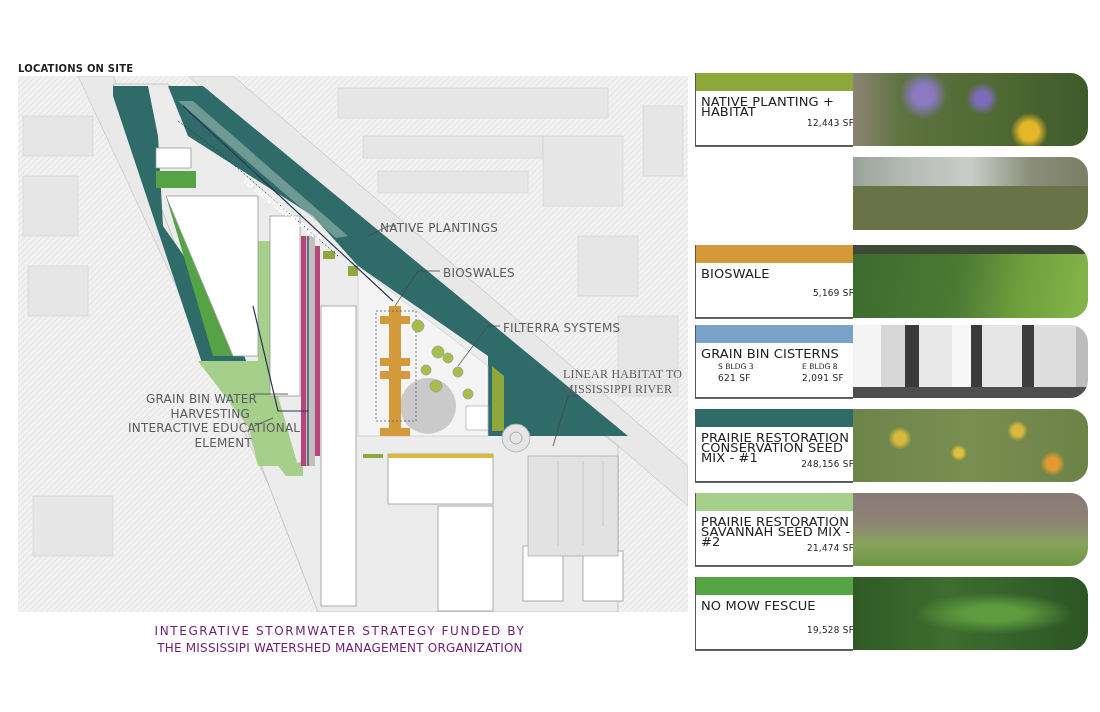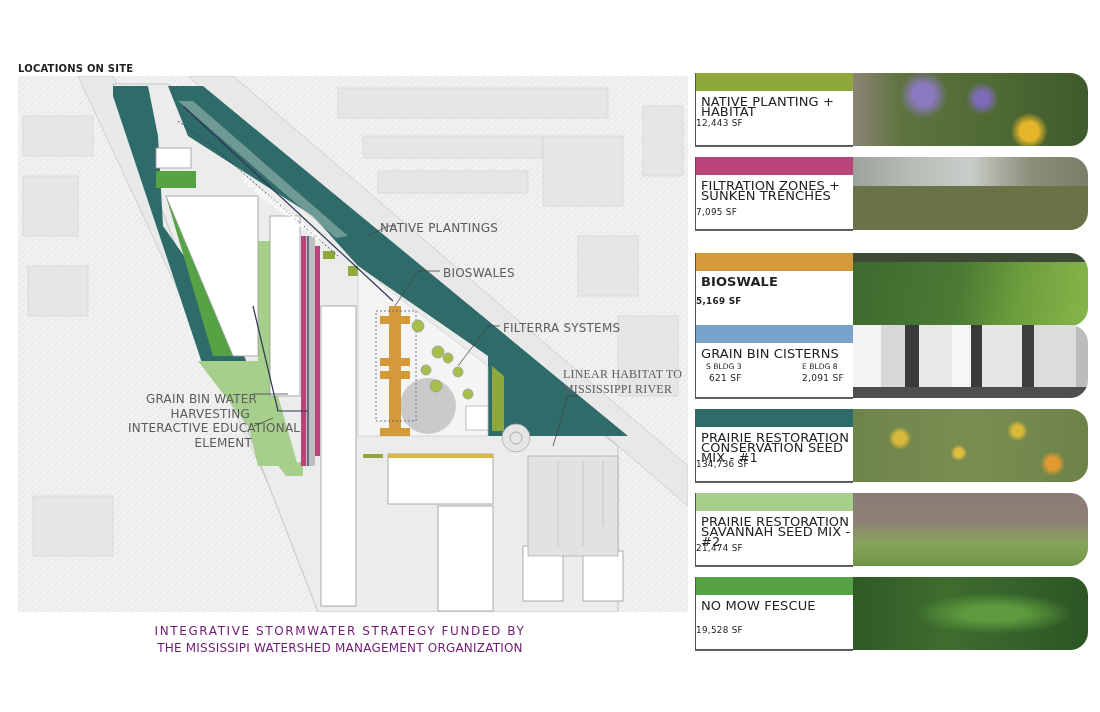--- a/index.html
+++ b/index.html
@@ -40,21 +40,21 @@
     position: absolute; left: 0; top: 0; width: 158px; height: 73px;
     background: #ffffff; border: 1px solid #555; border-top: none; border-right: none;
     box-shadow: 0 1px 0 #666;
   }
   .card-swatch { position: absolute; left: 0; top: 0; width: 158px; height: 18px; }
   .card-title {
     position: absolute; left: 5px; top: 24px; width: 150px;
     font-size: 13px; line-height: 10px; color: #222; letter-spacing: 0.1px;
   }
   .card-area {
-    position: absolute; left: 0; width: 158px; text-align: left;
+    position: absolute; left: 0; width: 158px; text-align: right;
     font-size: 8.8px; color: #222; letter-spacing: 0.3px;
   }
   .sub-col { position: absolute; font-size: 7.6px; color: #222; line-height: 10px; }
   .sub-col .v { font-size: 9px; line-height: 12px; letter-spacing: 0.3px; }
   .card-photo {
     position: absolute; left: 158px; top: 0; width: 235px; height: 73px;
     border-radius: 0 18px 18px 0; overflow: hidden;
   }
 </style>
 </head>
@@ -208,64 +208,56 @@
   <div class="card" style="top:0px;">
     <div class="card-info">
       <div class="card-swatch" style="background:#8fa83c;"></div>
       <div class="card-title">NATIVE PLANTING + HABITAT</div>
       <div class="card-area" style="top:45px;">12,443 SF</div>
     </div>
     <div class="card-photo" style="background: radial-gradient(circle at 30% 30%, #8b79c2 0 6%, transparent 14%), radial-gradient(circle at 55% 35%, #7c6bb8 0 5%, transparent 12%), radial-gradient(circle at 75% 80%, #e6b62a 0 5%, transparent 10%), linear-gradient(90deg, #8c8475 0%, #5e7340 20%, #4f6a33 60%, #3f5a2c 100%);"></div>
   </div>
 
   <div class="card" style="top:84px;">
-    <div class="card-info">
-      <div class="card-swatch" style="background:#b8447a;"></div>
-      <div class="card-title">
-        <div>FILTRATION ZONES +</div>
-        <div>SUNKEN TRENCHES</div>
-      </div>
-      <div class="card-area" style="top:50px;">7,095 SF</div>
-    </div>
     <div class="card-photo" style="background: linear-gradient(180deg, transparent 0 40%, #6a7348 40% 100%), linear-gradient(90deg, #9aa39a 0%, #b7bcb7 25%, #c9cdc9 50%, #8b8f7a 75%, #7a7e66 100%);"></div>
   </div>
 
-  <div class="card" style="top:180px;font-weight:bold;">
+  <div class="card" style="top:172px;">
     <div class="card-info">
       <div class="card-swatch" style="background:#d49a3a;"></div>
       <div class="card-title">BIOSWALE</div>
       <div class="card-area" style="top:43px;">5,169 SF</div>
     </div>
     <div class="card-photo" style="background: linear-gradient(180deg, #3c4a36 0 12%, transparent 12%), linear-gradient(100deg, #3d6a2e 0%, #4b7a34 45%, #6d9e3c 70%, #86b64a 100%);"></div>
   </div>
 
   <div class="card" style="top:252px;">
     <div class="card-info">
       <div class="card-swatch" style="background:#7aa3cc;"></div>
       <div class="card-title">GRAIN BIN CISTERNS</div>
-      <div class="sub-col" style="left:10px; top:37px;text-align:right;">
+      <div class="sub-col" style="left:22px; top:37px;">
         <div>S BLDG 3</div>
         <div class="v">621 SF</div>
       </div>
       <div class="sub-col" style="left:82px; top:37px;margin-left:24px;">
         <div>E BLDG 8</div>
         <div class="v">2,091 SF</div>
       </div>
     </div>
     <div class="card-photo" style="background: linear-gradient(180deg, transparent 0 85%, #4e4e4e 85%), linear-gradient(90deg, #f4f4f4 0 12%, #d7d7d7 12% 22%, #3a3a3a 22% 28%, #e8e8e8 28% 42%, #f6f6f6 42% 50%, #3a3a3a 50% 55%, #e6e6e6 55% 72%, #3e3e3e 72% 77%, #dddddd 77% 95%, #bcbcbc 95%);"></div>
   </div>
 
   <div class="card" style="top:336px;">
     <div class="card-info">
       <div class="card-swatch" style="background:#2f6b68;"></div>
       <div class="card-title">
         <div>PRAIRIE RESTORATION</div>
         <div>CONSERVATION SEED MIX - #1</div>
       </div>
-      <div class="card-area" style="top:50px;">134,736 SF</div>
+      <div class="card-area" style="top:50px;">248,156 SF</div>
     </div>
     <div class="card-photo" style="background: radial-gradient(circle at 20% 40%, #d8b93a 0 3%, transparent 6%), radial-gradient(circle at 45% 60%, #e0bf3c 0 3%, transparent 6%), radial-gradient(circle at 70% 30%, #d8b93a 0 3%, transparent 6%), radial-gradient(circle at 85% 75%, #e09a30 0 3%, transparent 6%), linear-gradient(90deg, #6d8449 0%, #7b8e52 50%, #6c8247 100%);"></div>
   </div>
 
   <div class="card" style="top:420px;">
     <div class="card-info">
       <div class="card-swatch" style="background:#a7cf8c;"></div>
       <div class="card-title">
         <div>PRAIRIE RESTORATION</div>
         <div>SAVANNAH SEED MIX - #2</div>

